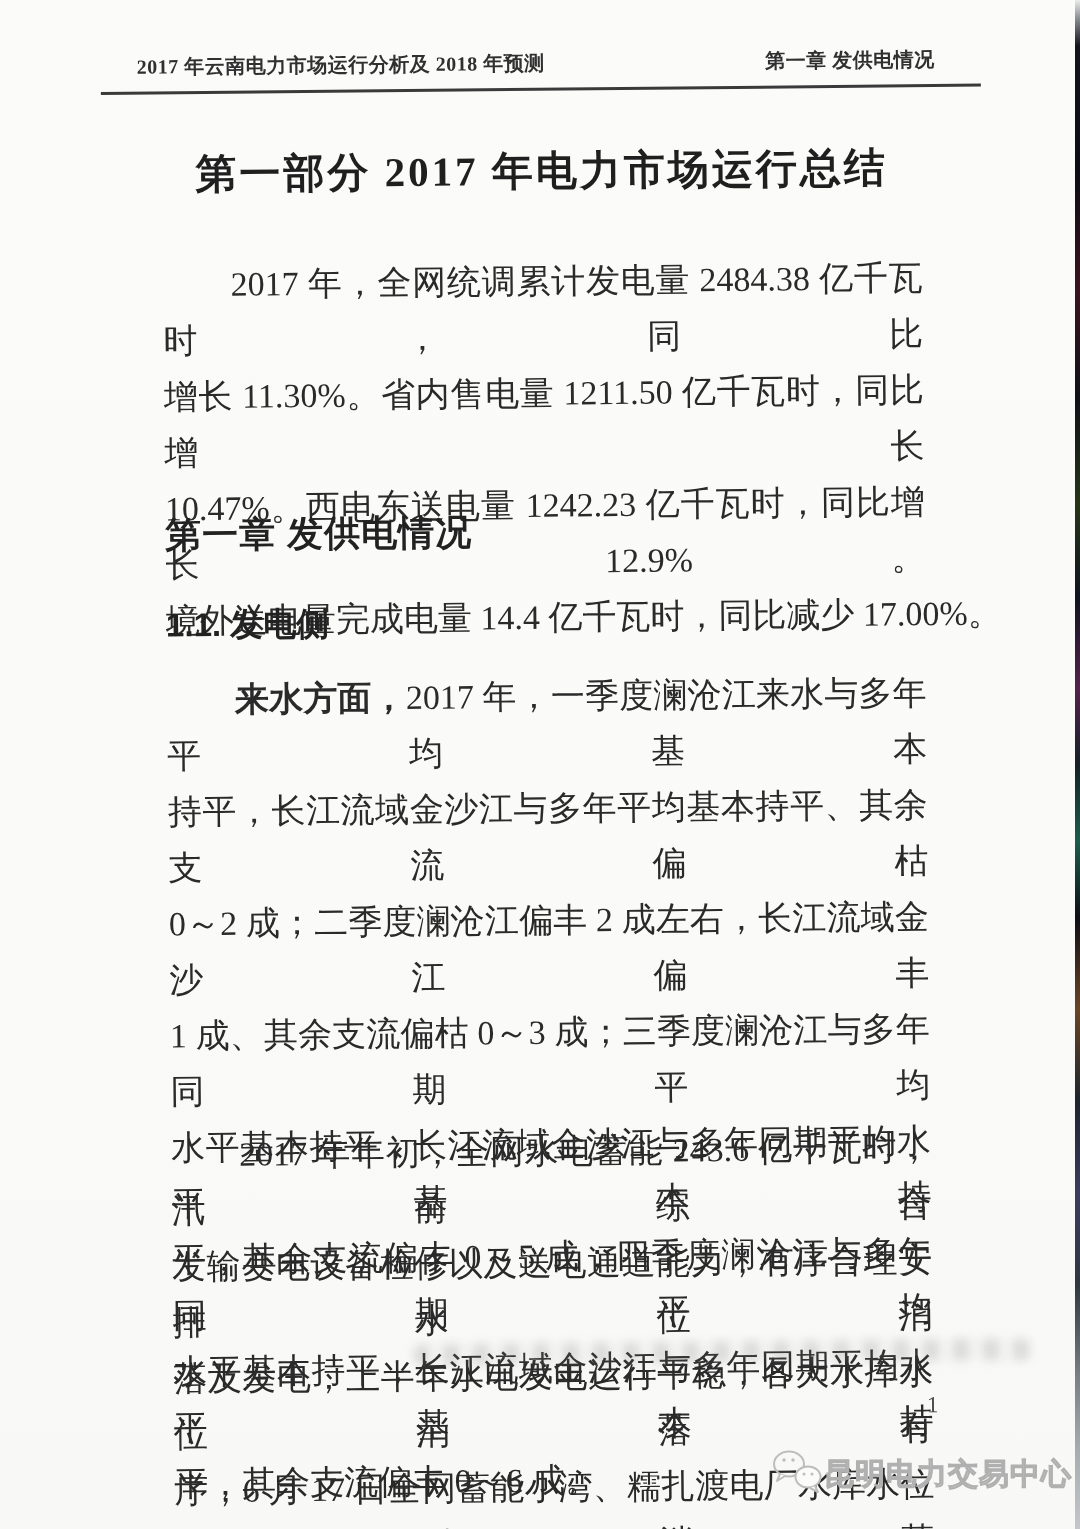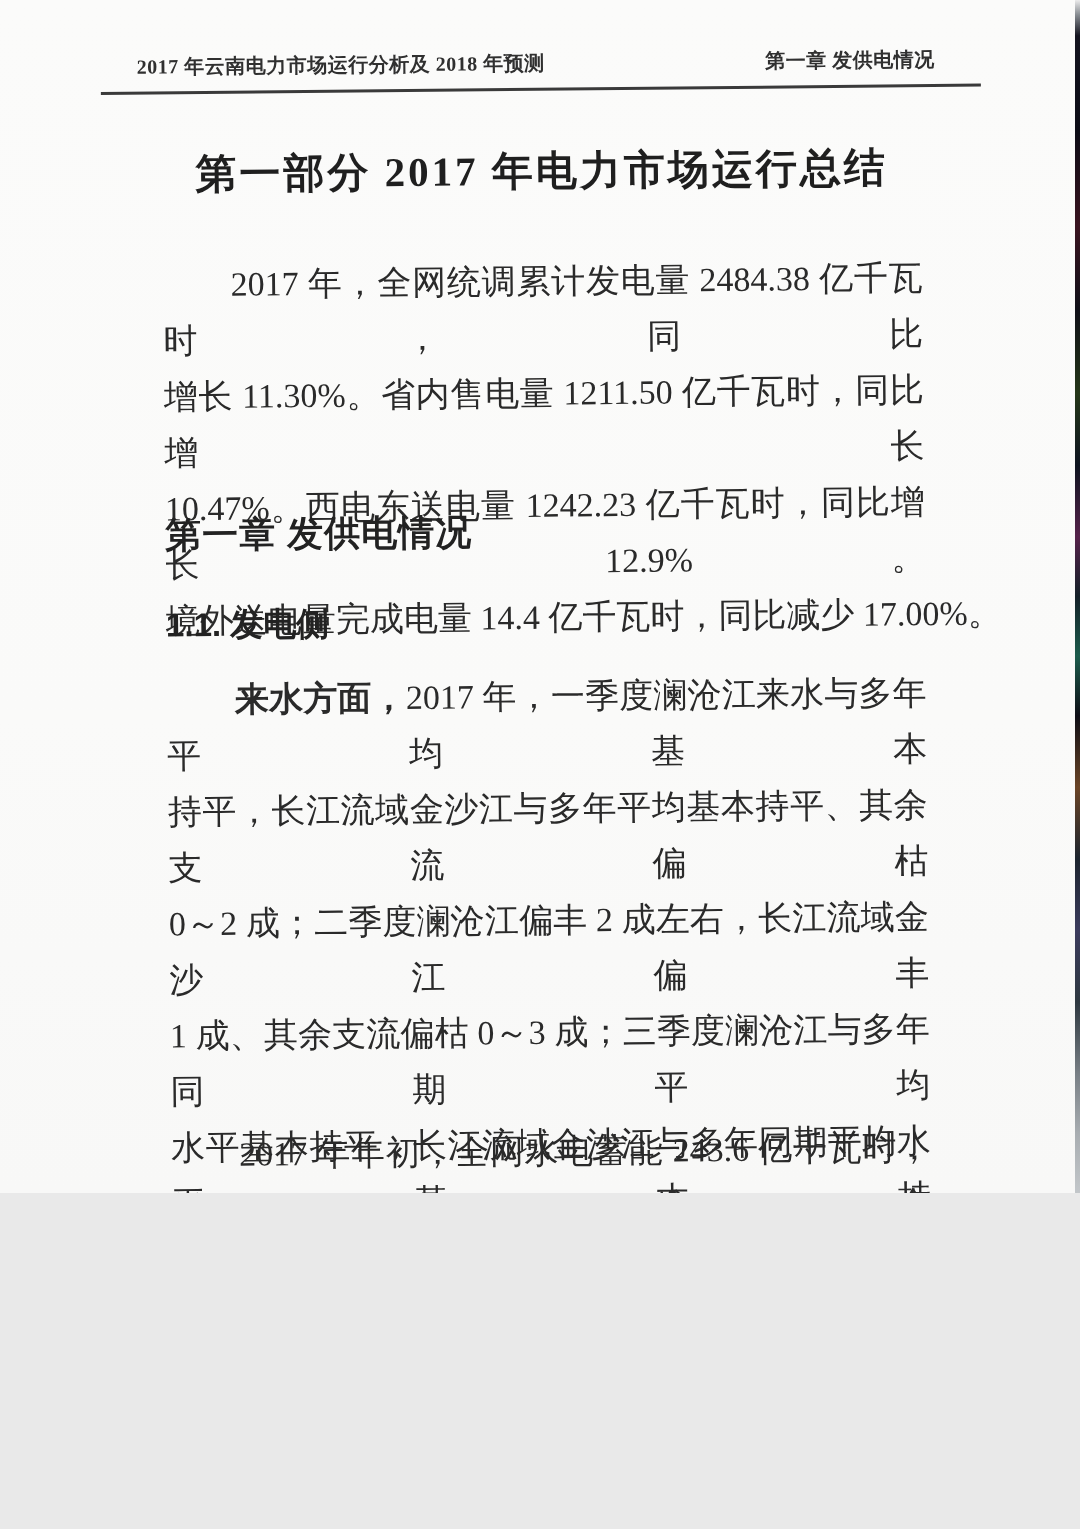--- a/index.html
+++ b/index.html
@@ -1,19 +1,19 @@
 <!DOCTYPE html>
 <html><head>
 <meta charset="utf-8">
 <style>
   html, body { margin:0; padding:0; }
   body { width:1080px; height:1529px; background:#e9e9e9; }
 
   .page {
-    position:relative; width:1080px; height:1193px;
+    position:relative; width:1080px; height:1529px;
     background:linear-gradient(180deg,#fbfbfa 0%,#fafaf9 60%,#f8f8f7 100%);
     overflow:hidden;
     font-family:"Liberation Serif","DejaVu Serif",serif;
     color:#262626;
   }
 
   
   .edge-strip {
     position:absolute; top:0; right:0; width:5px; height:100%;
     background:linear-gradient(180deg,

